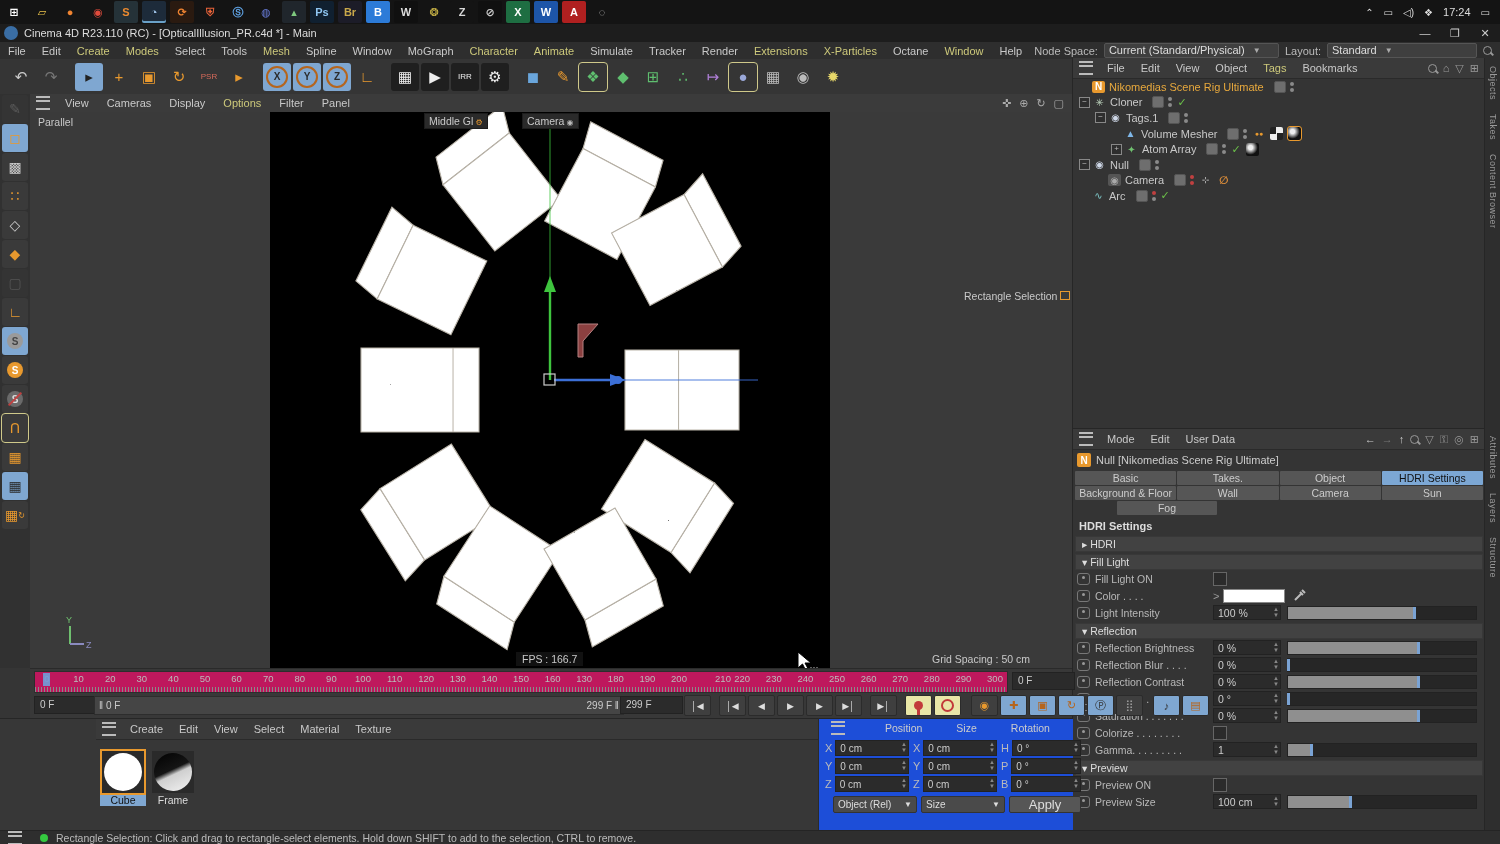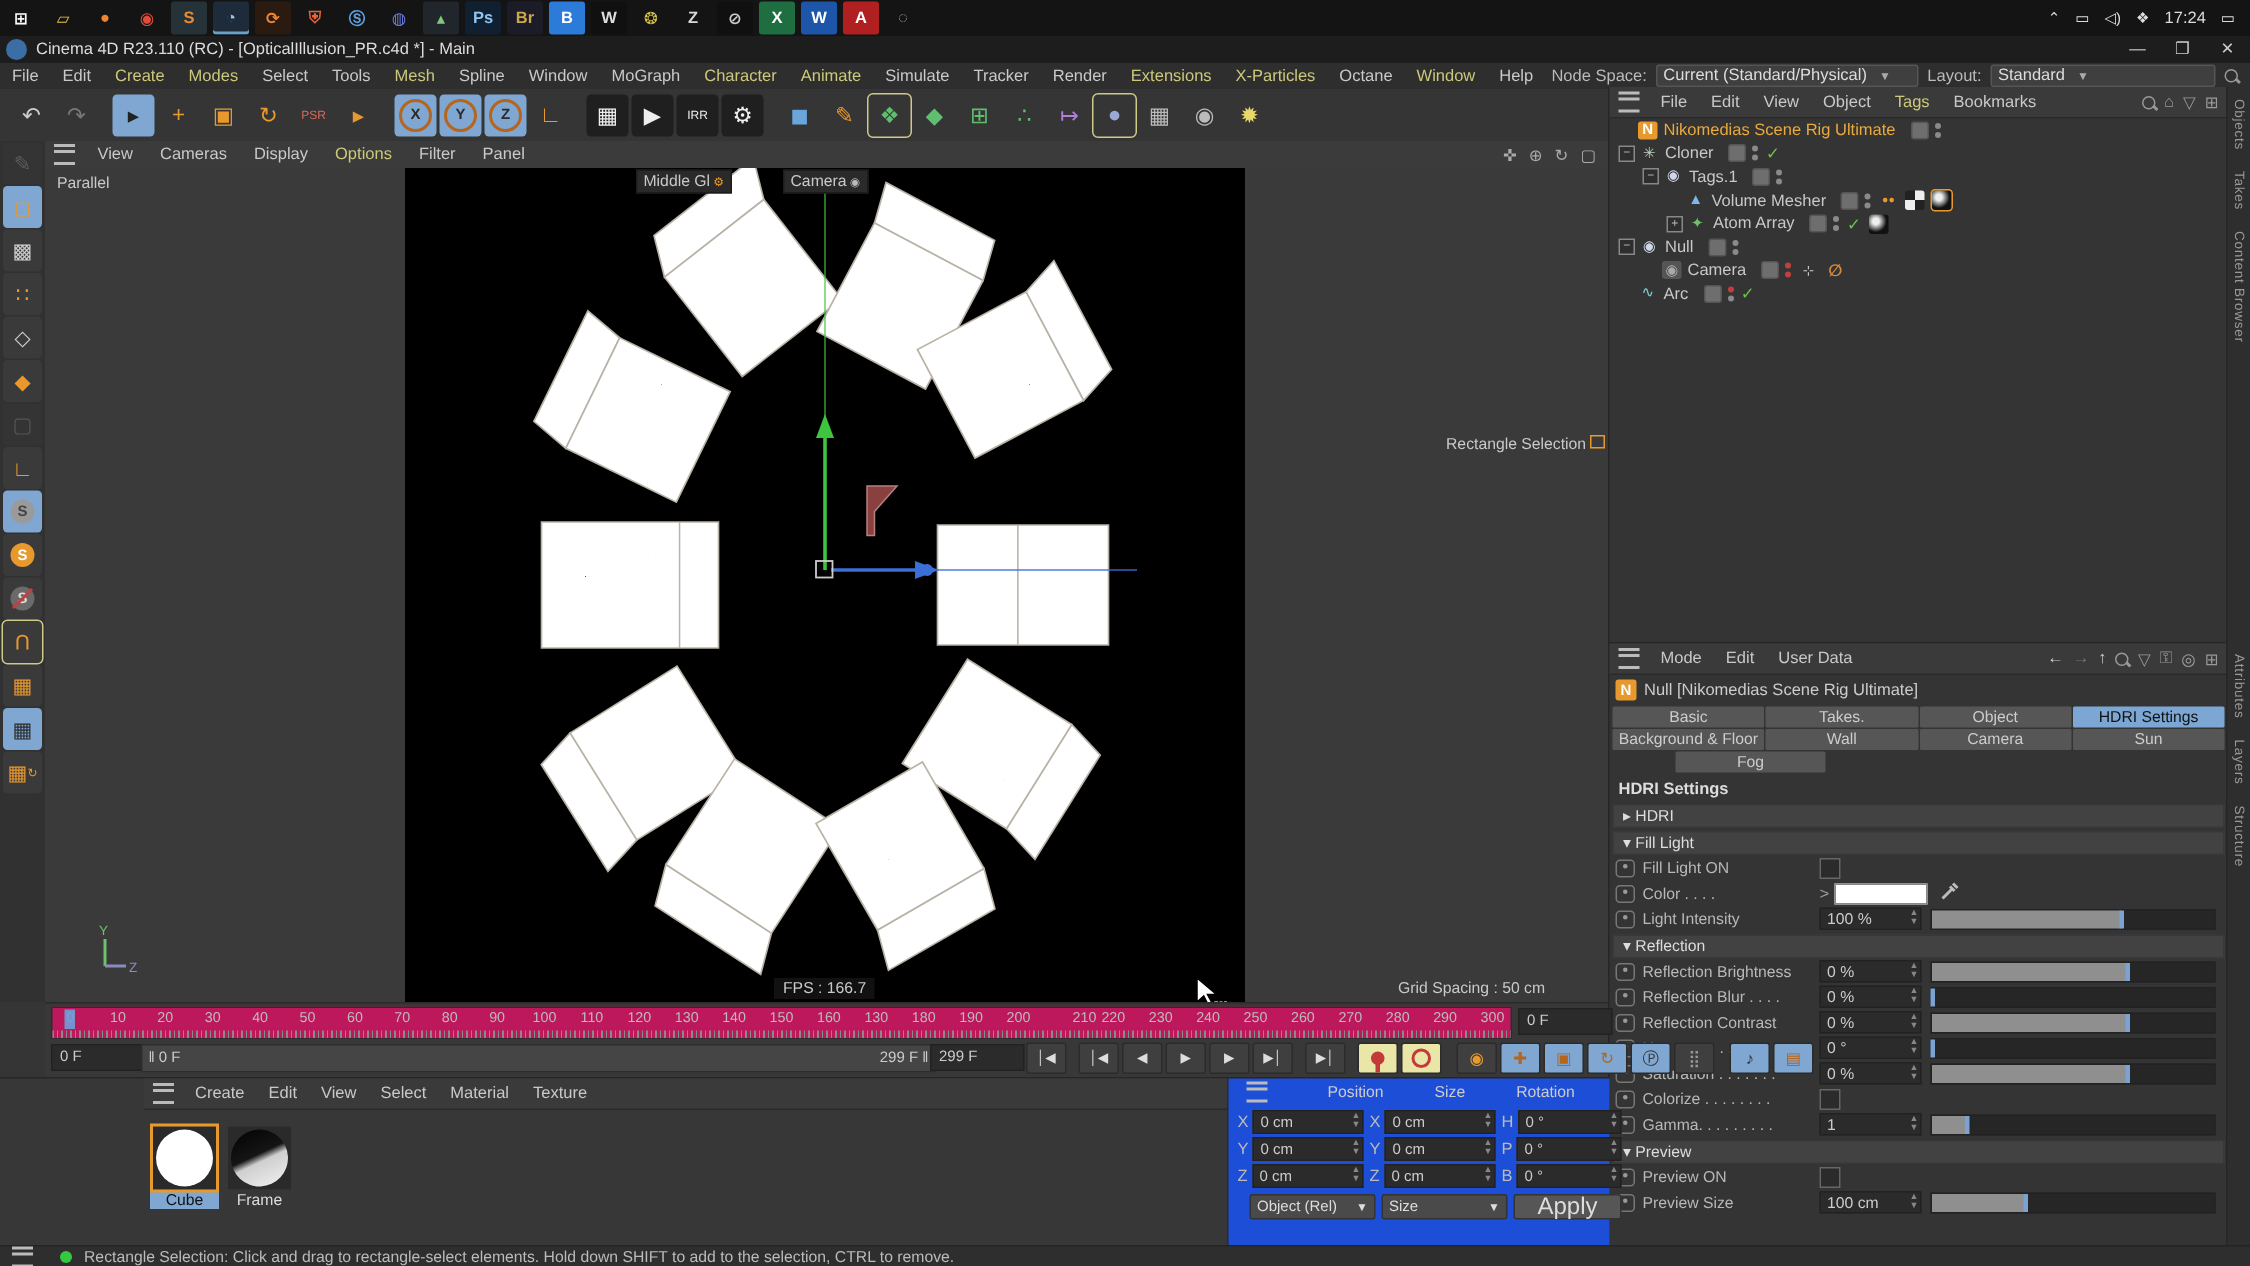--- a/index.html
+++ b/index.html
@@ -93,21 +93,21 @@
   .ringic{width:9px;height:9px;border-radius:50%;border:2.5px solid #c23a3a;}
   
   #mats{left:0;top:718px;width:818px;height:112px;background:#373737;border-top:1px solid #262626;}
   .mat{width:46px;text-align:center;position:absolute;top:32px;}
   .mat .ball{width:42px;height:42px;margin:0 auto;}
   .mat .mname{font-size:10.5px;margin-top:1px;color:#ddd;padding:0 2px;}
   #coords{left:818px;top:718px;width:254px;height:112px;background:#1d4ed8;border-left:1px solid #2a2a2a;border-top:1px solid #262626;}
   .chead{font-size:10.5px;color:#ccc;}
   .cfield{height:14px;background:#2b2b2b;border:1px solid #222;color:#ccc;font-size:10px;display:flex;align-items:center;padding-left:4px;position:relative;}
   .cdd{height:15px;background:#4a4a4a;border:1px solid #333;border-radius:2px;font-size:10px;color:#ddd;display:flex;align-items:center;justify-content:space-between;padding:0 4px;}
-  .apply{height:15px;background:#565656;border:1px solid #333;border-radius:2px;font-size:16px;color:#ddd;text-align:center;line-height:15px;}
+  .apply{height:15px;background:#565656;border:1px solid #333;border-radius:2px;font-size:13px;color:#ddd;text-align:center;line-height:15px;}
   
   #statusbar{left:0;top:830px;width:1500px;height:14px;background:#2e2e2e;display:flex;align-items:center;gap:8px;font-size:10.5px;color:#bbb;border-top:1px solid #242424;}
   .gdot{width:8px;height:8px;border-radius:50%;background:#35c940;margin-left:4px;}
   .lens{display:inline-block;width:7px;height:7px;border:1.5px solid #999;border-radius:50%;position:relative;}
   .lens::after{content:"";position:absolute;left:6px;top:6px;width:4px;height:1.5px;background:#999;transform:rotate(45deg);}
 </style>
 </head>
 <body>
 
 <div id="app">

